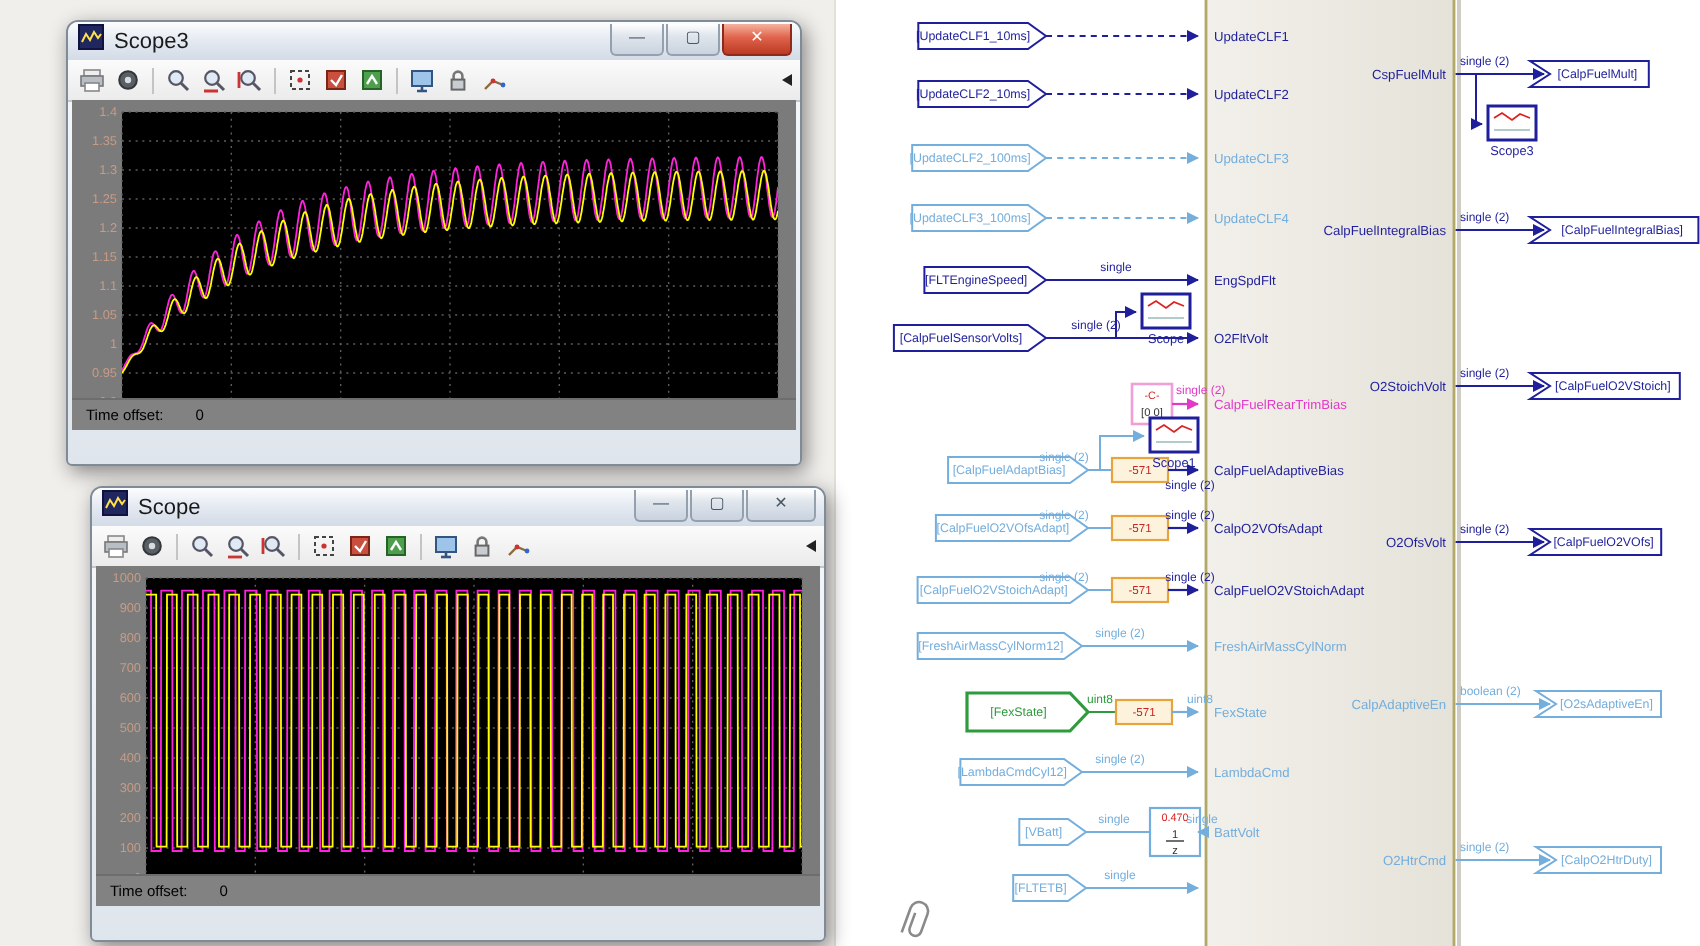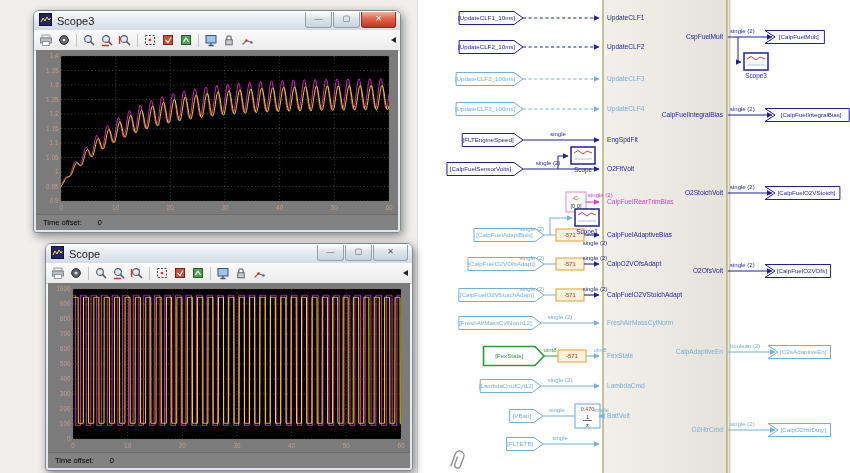--- a/index.html
+++ b/index.html
@@ -19,21 +19,21 @@
        justify-content:center;font-size:8px;color:#4a5563;line-height:1;}
   .wbtn.close{width:33px;}
   .wbtn.close.active{background:linear-gradient(#f6b2a0,#e0634b 45%,#bb3a23);border-color:#8e2a18;color:#fff;}
   .toolbar{height:20px;background:linear-gradient(#fbfbfb,#ebebeb);border-bottom:1px solid #c6c6c6;
        display:flex;align-items:center;padding:0 4px;gap:2px;position:relative;}
   .tsep{width:1px;height:13px;background:#c4c4c4;margin:0 2px;}
   .ticon{width:16px;height:16px;display:flex;align-items:center;justify-content:center;border-radius:2px;}
   .tarrow{position:absolute;right:4px;top:7px;width:0;height:0;border-right:5px solid #222;
        border-top:3px solid transparent;border-bottom:3px solid transparent;}
   .plot{position:absolute;left:2px;right:2px;background:#7b7b7b;}
-  .statusbar{position:absolute;left:2px;right:2px;bottom:2px;height:15px;background:#828282;
+  .statusbar{position:absolute;left:2px;right:2px;bottom:17px;height:15px;background:#828282;
        border-top:1px solid #6d6d6d;font-size:7.5px;color:#000;display:flex;align-items:center;
        padding-left:7px;gap:16px;}
 </style>
 </head>
 <body>
 
 <div id="canvas"></div>
 
 <svg id="diagram-svg" width="850" height="473">
     <defs>

